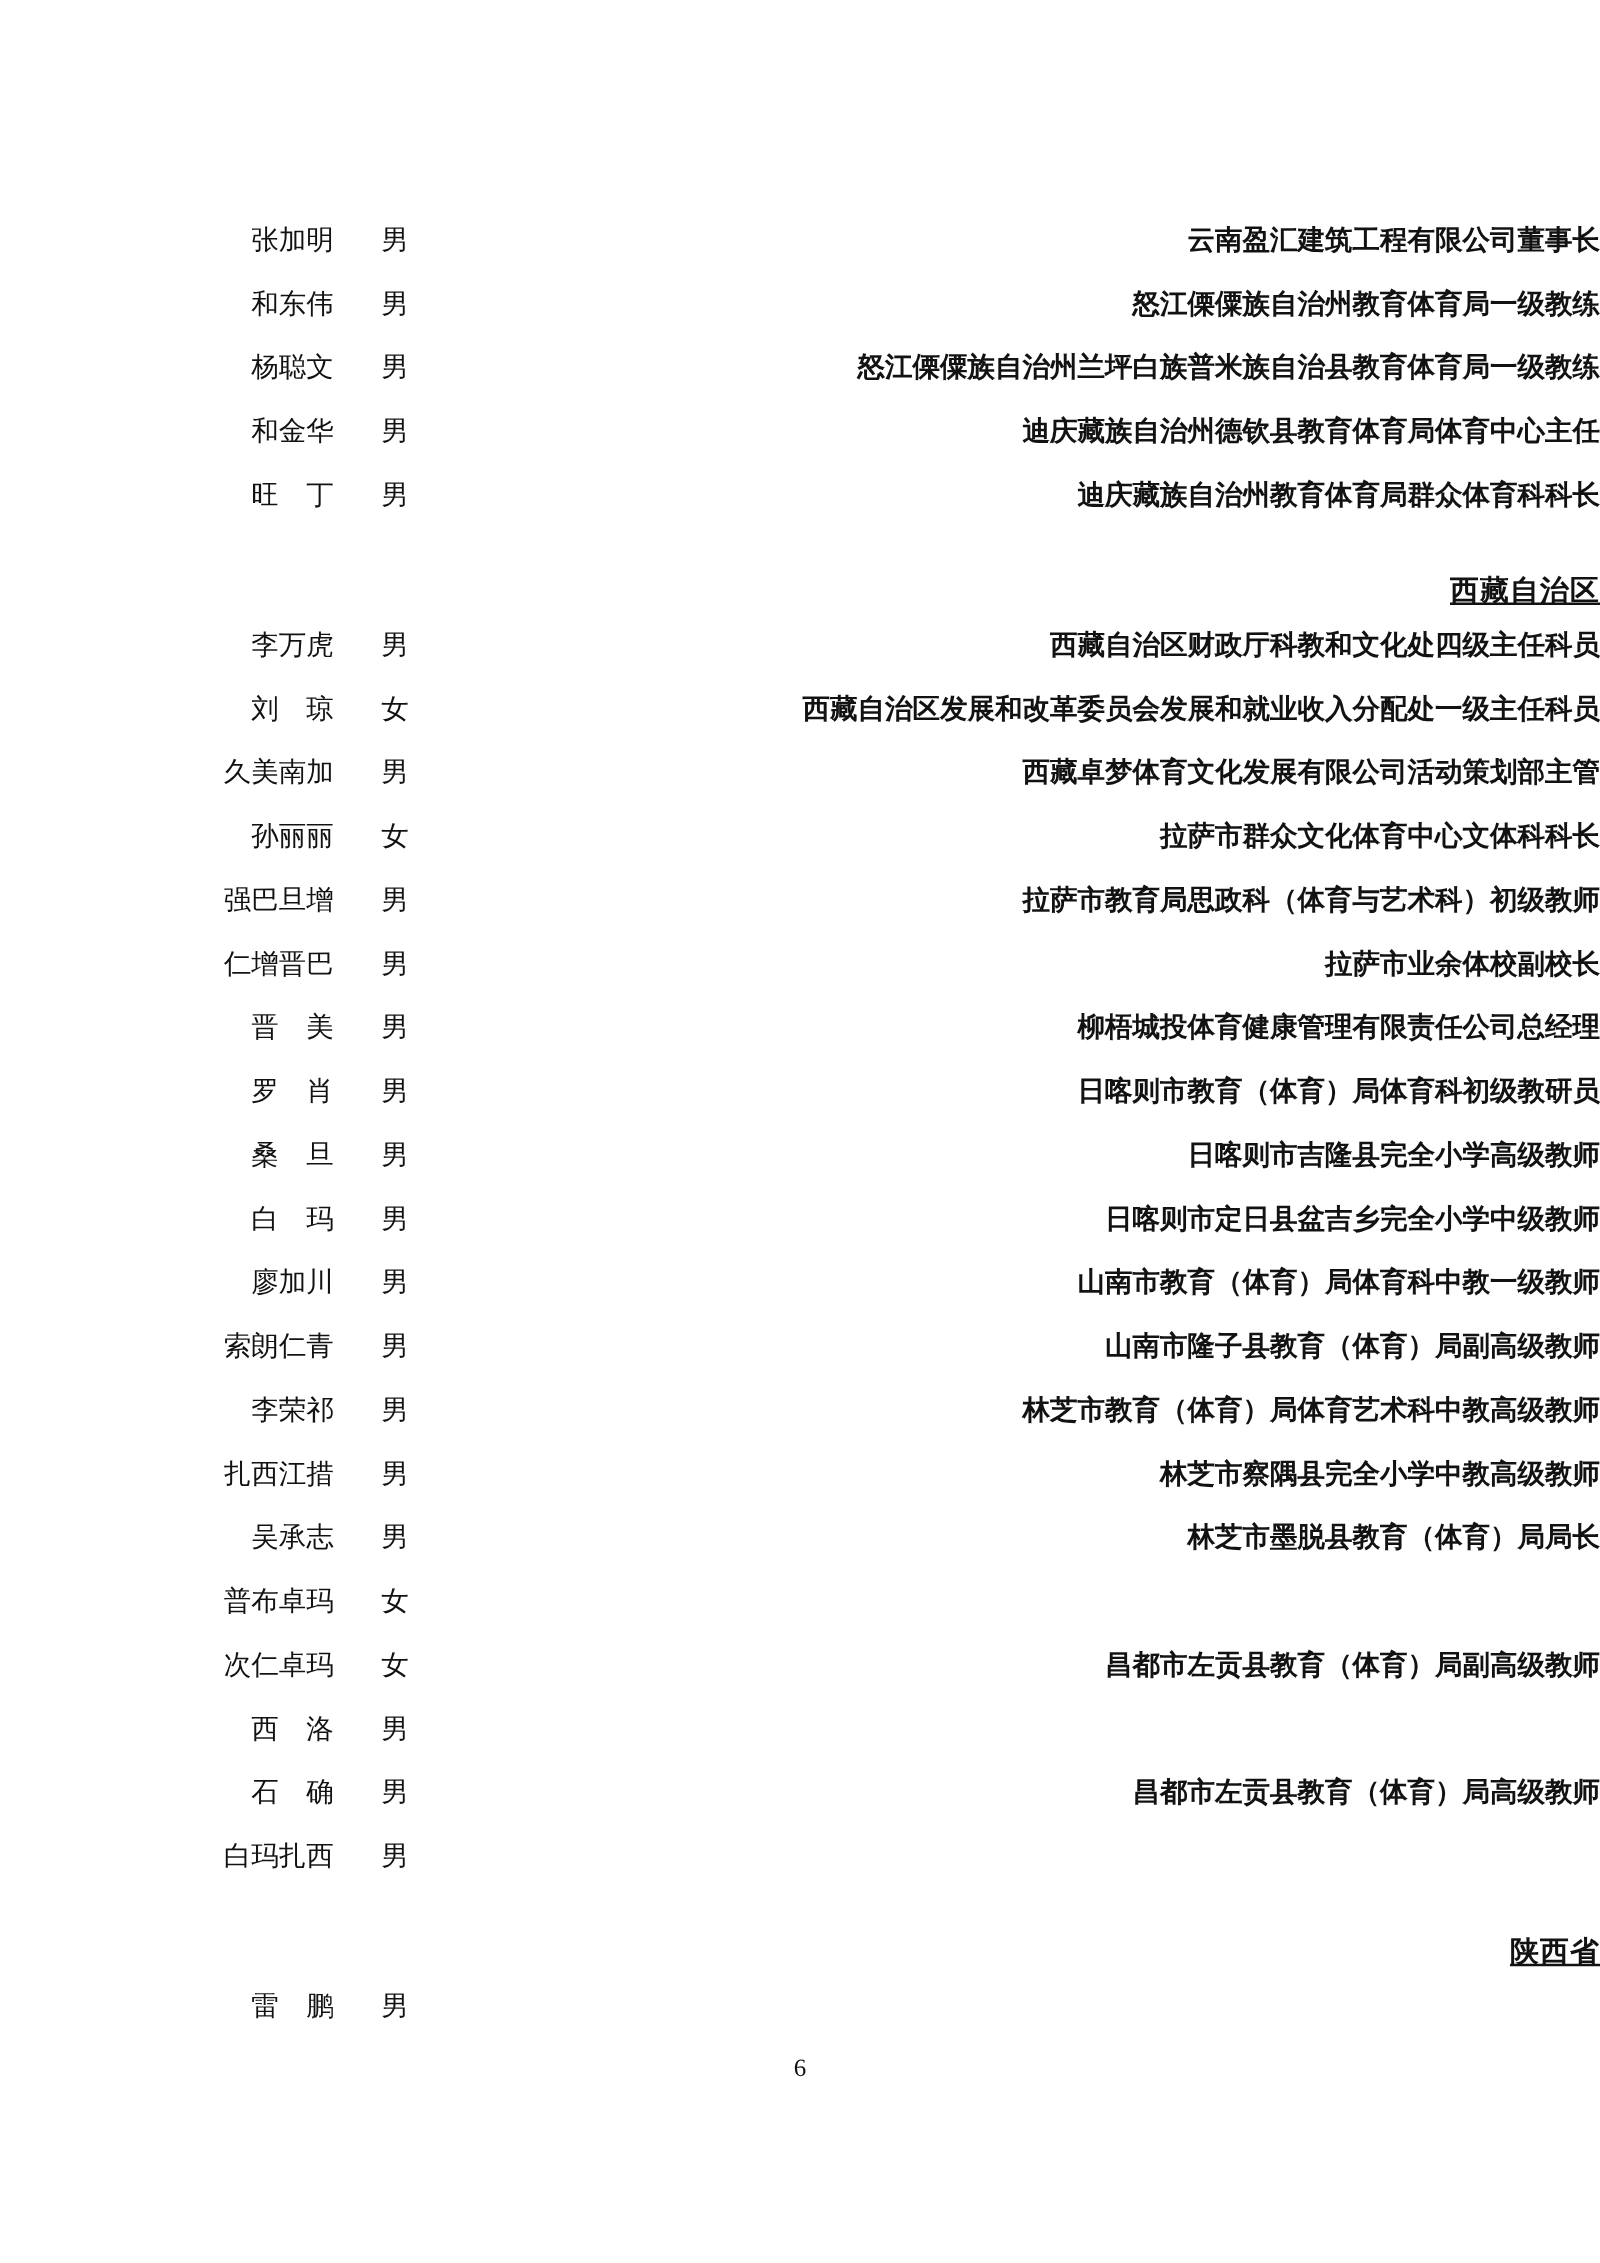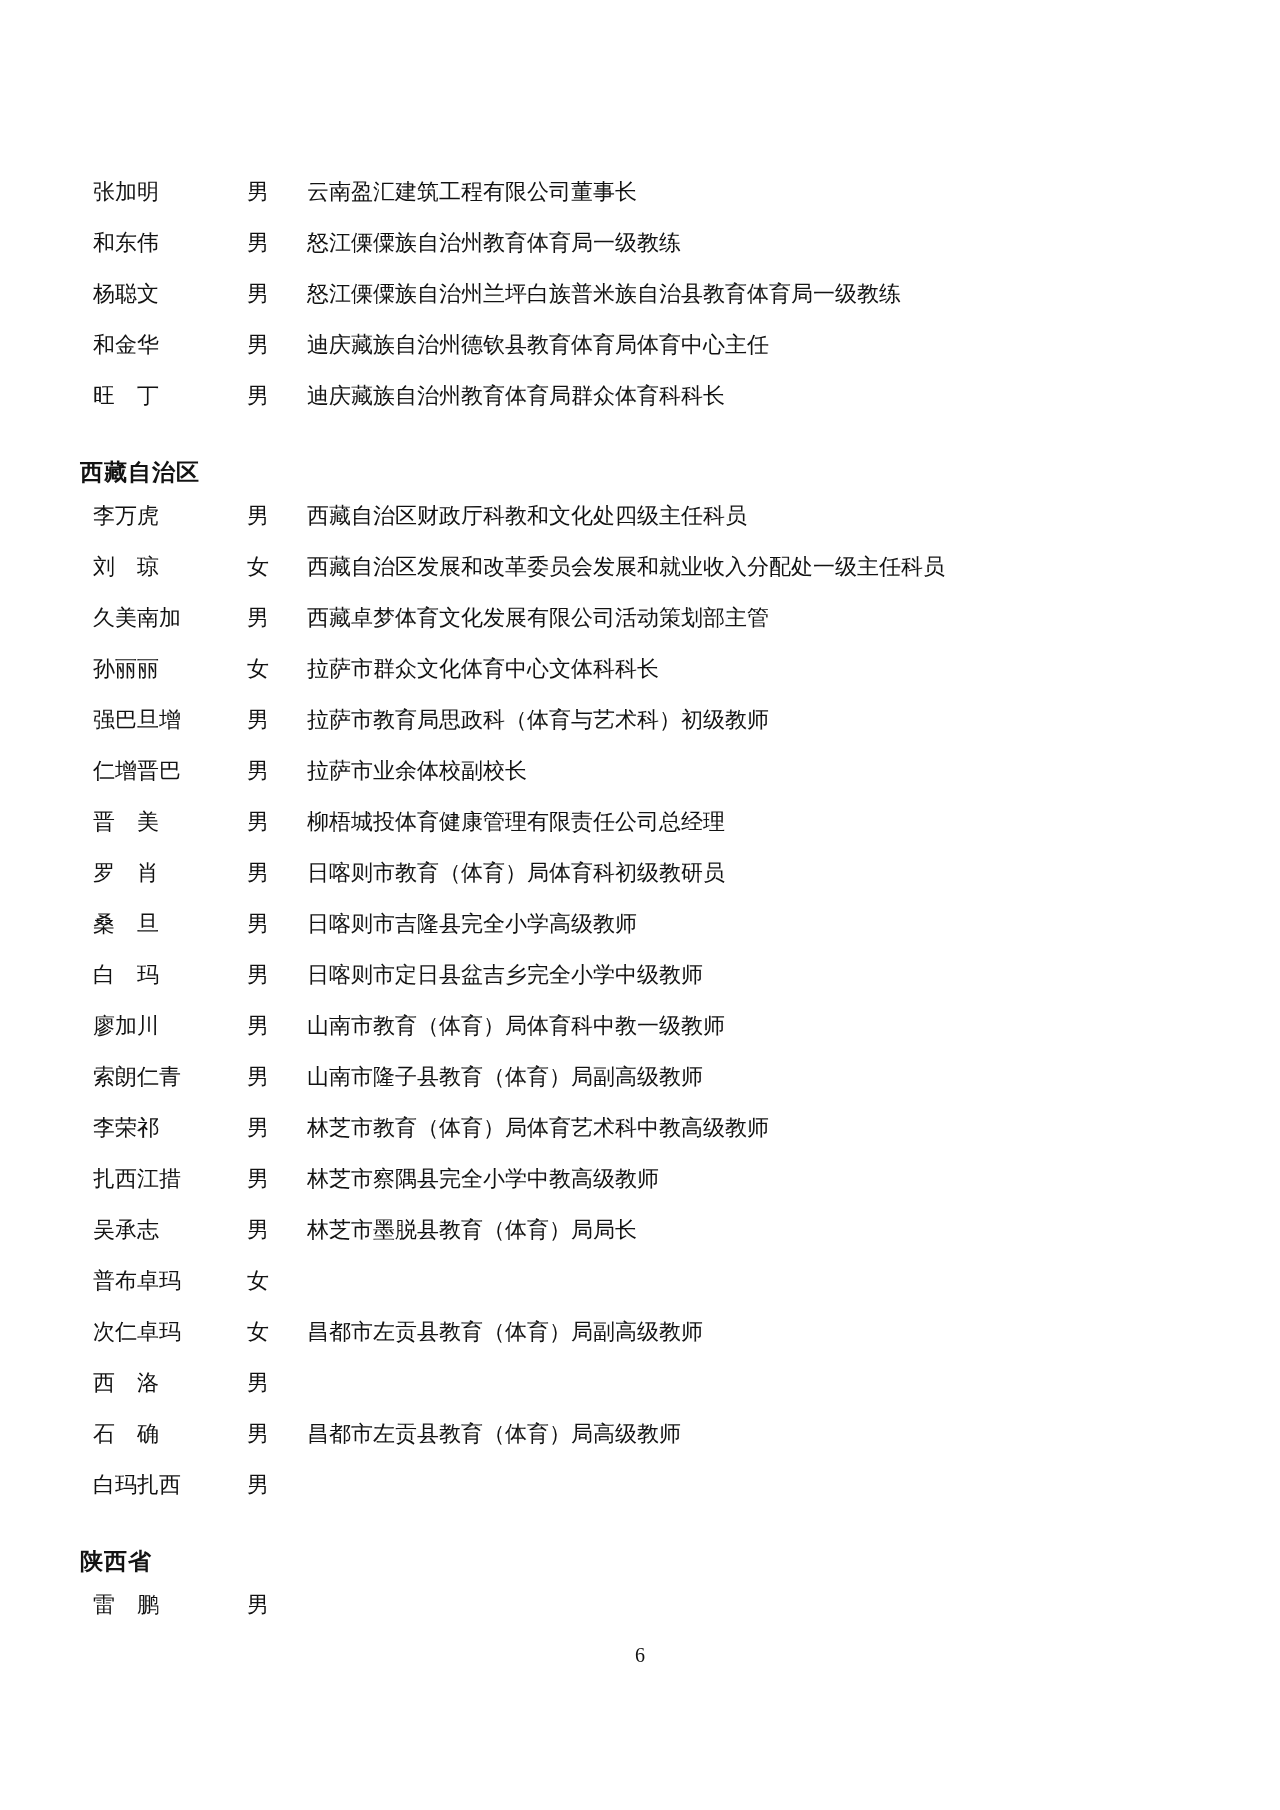--- a/index.html
+++ b/index.html
@@ -10,49 +10,52 @@
   body {
     width: 1280px;
     height: 1810px;
     font-family: "Liberation Serif", "DejaVu Serif", serif;
     color: #121212;
     position: relative;
     overflow: hidden;
   }
   .list {
     padding-top: 181px;
-    padding-left: 80px;
+    padding-left: 100px;
     font-size: 22px;
+    text-align: right;
   }
   .region-header {
     font-size: 23px;
     line-height: 25px;
     font-weight: bold;
     padding-top: 24px;
     margin: 0 0 20px 0;
     letter-spacing: 1px;
+    text-decoration: underline;
   }
   .row {
     display: flex;
     line-height: 22px;
     margin-bottom: 29px;
     white-space: nowrap;
   }
   .cell-name {
     width: 167px;
     padding-left: 13px;
     box-sizing: border-box;
     flex: 0 0 auto;
   }
   .cell-gender {
     width: 60px;
     flex: 0 0 auto;
   }
   .cell-title {
     flex: 1 1 auto;
+    font-weight: bold;
   }
   .page-footer {
     margin-top: 13px;
     text-align: center;
     font-size: 20px;
     line-height: 20px;
   }
 </style>
 </head>
 <body>

